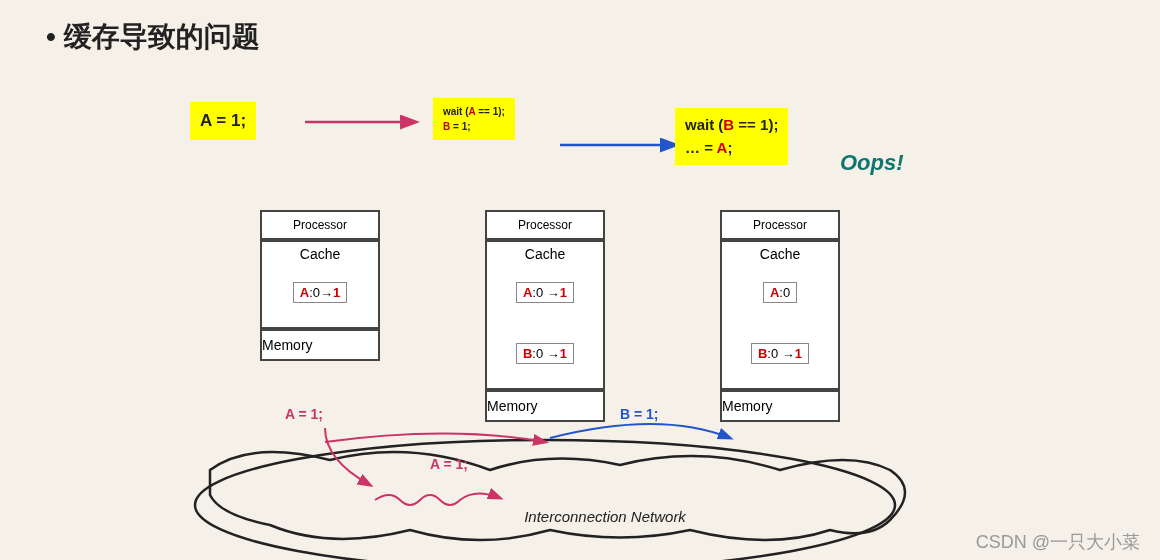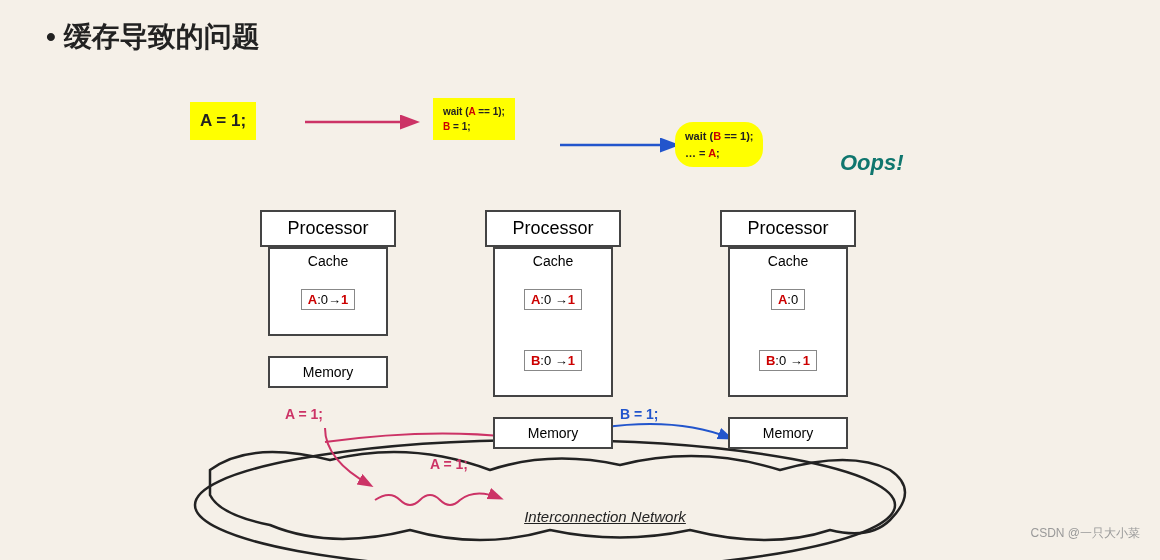--- a/index.html
+++ b/index.html
@@ -45,64 +45,64 @@
       position: absolute;
       display: flex;
       flex-direction: column;
       align-items: center;
       gap: 0;
     }
     .proc-box {
       border: 2px solid #444;
       background: white;
       text-align: center;
-      font-size: 18px;
+      font-size: 12px;
       padding: 6px 0;
-      width: 136px;
+      width: 120px;
     }
     .cache-box {
       border: 2px solid #444;
       background: white;
       text-align: center;
       font-size: 14px;
       width: 120px;
       padding: 4px 24px;
     }
     .cache-content {
       border: 1.5px solid #888;
       margin: 20px auto;
       padding: 2px 6px;
       font-size: 13px;
       display: inline-block;
     }
     .mem-box {
       border: 2px solid #444;
       background: white;
-      text-align: center;
+      text-align: left;
       font-size: 14px;
       padding: 6px 0;
       width: 120px;
-      margin-top: 20px;
+      margin-top: 0;
     }
 
     
     .oops-label {
       position: absolute;
       font-size: 22px;
       font-weight: bold;
       color: #0f766e;
       font-style: italic;
     }
 
     
     .watermark {
       position: absolute;
-      bottom: 18px;
+      bottom: 6px;
       right: 20px;
-      font-size: 12px;
+      font-size: 18px;
       color: #999;
     }
 
     svg.arrows {
       position: absolute;
       top: 0;
       left: 0;
       width: 100%;
       height: 100%;
       pointer-events: none;
@@ -154,21 +154,21 @@
 
   <div class="code-box" style="left:60px; top:32px; font-size:17px;">
     <span>A = 1;</span>
   </div>
 
   <div class="code-box" style="left:303px; top:28px; font-size:10px;">
     <div>wait (<span class="red">A</span> == 1);</div>
     <div><span class="red">B</span> = 1;</div>
   </div>
 
-  <div class="code-box" style="left:545px; top:52px; font-size:11px;border-radius:18px;">
+  <div class="code-box" style="left:545px; top:38px; font-size:15px;">
     <div>wait (<span class="red">B</span> == 1);</div>
     <div>… = <span class="red">A</span>;</div>
   </div>
 
   <div class="oops-label" style="left:710px; top:80px;">Oops!</div>
 
   <div class="cpu-unit" style="left:130px; top:140px;">
     <div class="proc-box">Processor</div>
     <div class="cache-box">
       <div>Cache</div>
@@ -200,21 +200,21 @@
       <div class="cache-content">
         <span style="color:#cc0000; font-weight:bold;">A</span>:0
       </div>
       <div class="cache-content">
         <span style="color:#cc0000; font-weight:bold;">B</span>:0 →<span style="color:#cc0000; font-weight:bold;">1</span>
       </div>
     </div>
     <div class="mem-box">Memory</div>
   </div>
 
-  <div style="position:absolute; bottom:15px; left:50%; transform:translateX(-50%); font-size:15px; font-style:italic; white-space:nowrap; color:#222;text-decoration:underline;">Interconnection Network</div>
+  <div style="position:absolute; bottom:15px; left:50%; transform:translateX(-50%); font-size:15px; font-style:italic; white-space:nowrap; color:#222;">Interconnection Network</div>
 
   <div style="position:absolute; bottom:118px; left:155px; font-size:14px; font-weight:bold; color:#cc3366;">
     <span>A = 1;</span>
   </div>
 
   <div style="position:absolute; bottom:118px; left:490px; font-size:14px; font-weight:bold; color:#2255cc;">
     <span>B = 1;</span>
   </div>
 
   <div style="position:absolute; bottom:68px; left:300px; font-size:14px; font-weight:bold; color:#cc3366;">

